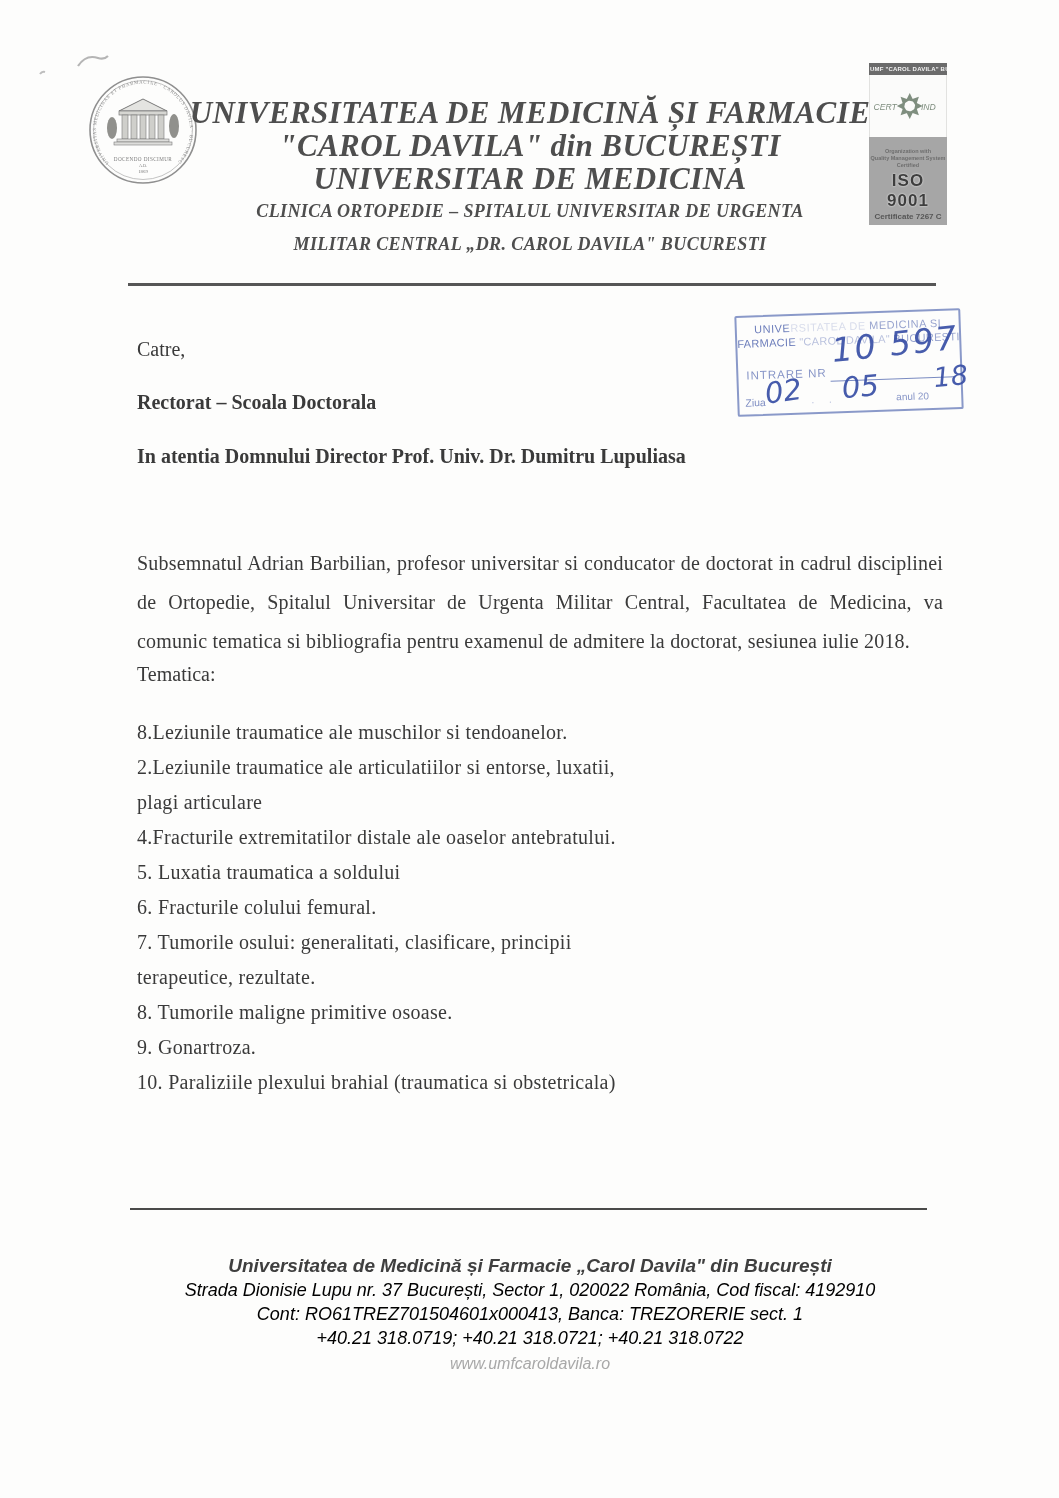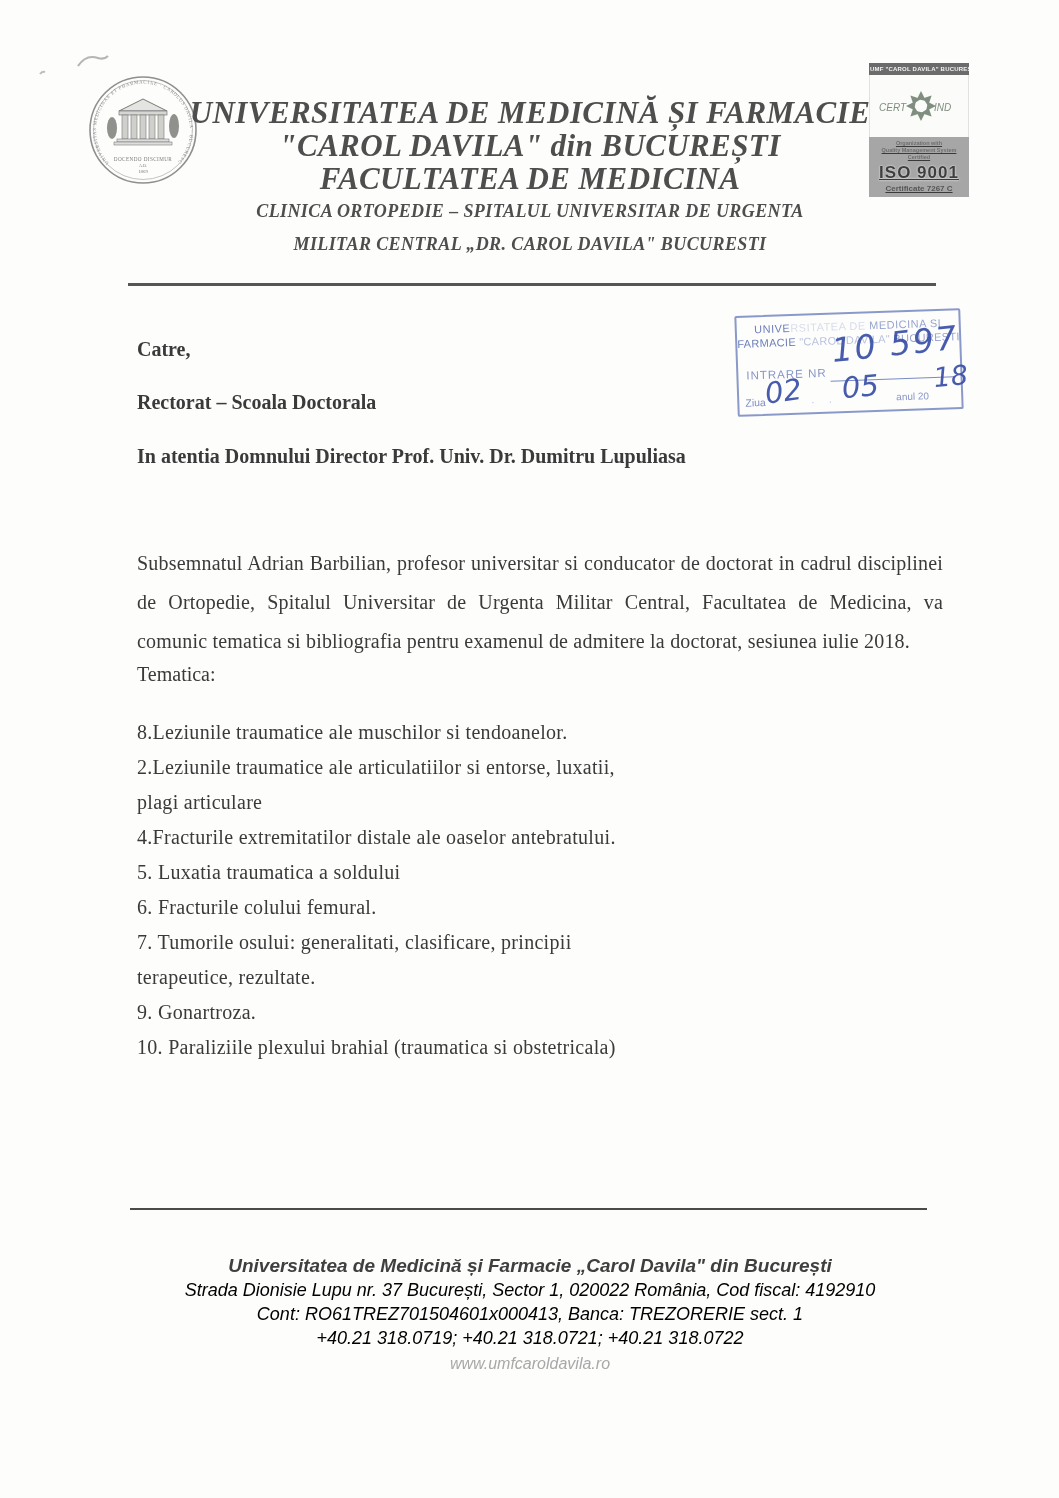--- a/index.html
+++ b/index.html
@@ -17,28 +17,28 @@
     text-align:center; font-style:italic; font-weight:bold; color:#4e4e4e;
   }
   .header-text .hline{font-size:31px; line-height:33px; letter-spacing:0.4px; white-space:nowrap;}
   .header-text .hline.wide{font-size:18px;}
   .header-rule{
     position:absolute; left:128px; top:283px; width:808px; height:3px;
     background:#3f3f3f; opacity:.88;
   }
   
   .iso-badge{
-    position:absolute; left:869px; top:63px; width:100px;
+    position:absolute; left:869px; top:63px; width:78px;
     font-family:"Liberation Sans", sans-serif; text-align:center;
   }
   .iso-top{background:#6b6b6b; color:#f4f4f4; font-size:6px; font-weight:bold;
     padding:3px 1px; letter-spacing:0.2px; white-space:nowrap; overflow:hidden;}
   .iso-mid{background:#fbfbfa; height:62px; display:flex; align-items:center; justify-content:center;
     border-left:1px solid #e2e2e0; border-right:1px solid #e2e2e0;}
-  .iso-gray{background:#a6a6a6; padding:3px 0 4px;text-decoration:underline;}
+  .iso-gray{background:#a6a6a6; padding:11px 0 4px;}
   .iso-small{font-size:5.5px; font-weight:bold; color:#6e6e6e; line-height:7px;}
   .iso-name{font-size:17px; font-weight:bold; color:#3e3e3e; letter-spacing:1px; margin-top:2px;
     text-shadow:0 0 2px #ffffff; font-family:"Liberation Sans", sans-serif;}
   .iso-cert{font-size:8px; font-weight:bold; color:#565656; margin-top:1px;}
   
   .reg-stamp{
     position:absolute; left:736px; top:312px; width:222px; height:97px;
     border:2.5px solid rgba(77,100,174,0.65); border-radius:2px;
     transform:rotate(-2deg);
     color:#5468b0; font-family:"Liberation Sans", sans-serif;
@@ -52,21 +52,21 @@
   .hw{font-family:"DejaVu Sans", sans-serif; font-style:italic; color:rgba(55,78,165,.92);}
   .hw-number{position:absolute; left:94px; top:12px; font-size:33px; letter-spacing:2px; transform:rotate(-4deg);}
   .stamp-ziua{position:absolute; left:6px; bottom:6px; font-size:10.5px; opacity:.75;}
   .hw-day{position:absolute; left:26px; top:58px; font-size:29px; transform:rotate(-6deg);}
   .stamp-dots{position:absolute; left:72px; bottom:7px; font-size:10px; opacity:.45; letter-spacing:6px;}
   .hw-month{position:absolute; left:103px; top:56px; font-size:29px; transform:rotate(-3deg);}
   .stamp-anul{position:absolute; left:157px; bottom:7px; font-size:10px; opacity:.7;}
   .hw-year{position:absolute; right:-7px; top:50px; font-size:27px; transform:rotate(-4deg);}
   
   .letter{position:absolute; left:137px; top:336px; width:806px; font-size:20px; color:#3a3a3a;}
-  .salutation{font-weight:bold; line-height:26px;}
+  .salutation{font-weight:normal; line-height:26px;}
   .addressee{font-weight:bold; line-height:26px; margin-top:27px;}
   .attention{font-weight:bold; line-height:26px; margin-top:28px;}
   .body-par{margin-top:75px; text-align:justify; line-height:39px; letter-spacing:0.2px;}
   .topics-label{margin-top:0; line-height:26px;}
   .topics{margin-top:28px;}
   .topic-line{line-height:35px; letter-spacing:0.3px;}
   
   .footer{
     position:absolute; left:130px; top:1208px; width:800px; text-align:center;
     font-family:"Liberation Sans", sans-serif; font-style:italic; color:#3f3f3f;
@@ -107,21 +107,21 @@
       <ellipse cx="31" cy="3" rx="5" ry="12" fill="#90908c"></ellipse>
     </g>
     <text x="57" y="91" text-anchor="middle" font-size="5.2" letter-spacing="0.4" fill="#7d7d7d" font-family="Liberation Serif, serif">DOCENDO DISCIMUR</text>
     <text x="57" y="97" text-anchor="middle" font-size="4.2" fill="#7d7d7d" font-family="Liberation Serif, serif">A.D.</text>
     <text x="57" y="103" text-anchor="middle" font-size="4.8" fill="#7d7d7d" font-family="Liberation Serif, serif">1869</text>
   </svg>
 
   <div class="header-text">
     <div class="hline">UNIVERSITATEA DE MEDICINĂ ȘI FARMACIE</div>
     <div class="hline">"CAROL DAVILA" din BUCUREȘTI</div>
-    <div class="hline">FACULTATEA DE MEDICINA</div>
+    <div class="hline">UNIVERSITAR DE MEDICINA</div>
     <div class="hline wide">CLINICA ORTOPEDIE – SPITALUL UNIVERSITAR DE URGENTA</div>
     <div class="hline wide">MILITAR CENTRAL „DR. CAROL DAVILA" BUCURESTI</div>
   </div>
 
   <div class="iso-badge">
     <div class="iso-top">UMF "CAROL DAVILA" BUCURESTI</div>
     <div class="iso-mid">
       <svg width="88" height="50" viewBox="0 0 88 50">
         <text x="4" y="30" font-size="10" font-style="italic" fill="#7f8e7f" font-family="Liberation Sans, sans-serif">CERT</text>
         <g transform="translate(46,25)" fill="#7f8e7f">
@@ -170,20 +170,21 @@
     <div class="topics-label">Tematica:</div>
     <div class="topics">
       <div class="topic-line">8.Leziunile traumatice ale muschilor si tendoanelor.</div>
       <div class="topic-line">2.Leziunile traumatice ale articulatiilor si entorse, luxatii,</div>
       <div class="topic-line">plagi articulare</div>
       <div class="topic-line">4.Fracturile extremitatilor distale ale oaselor antebratului.</div>
       <div class="topic-line">5. Luxatia traumatica a soldului</div>
       <div class="topic-line">6. Fracturile colului femural.</div>
       <div class="topic-line">7. Tumorile osului: generalitati, clasificare, principii</div>
       <div class="topic-line">terapeutice, rezultate.</div>
+      <div class="topic-line">8. Tumorile maligne primitive osoase.</div>
       <div class="topic-line">9. Gonartroza.</div>
       <div class="topic-line">10. Paraliziile plexului brahial (traumatica si obstetricala)</div>
     </div>
   </div>
 
   <div class="footer">
     <hr class="footer-rule">
     <div class="footer-line1">Universitatea de Medicină și Farmacie „Carol Davila" din București</div>
     <div class="footer-line">Strada Dionisie Lupu nr. 37 București, Sector 1, 020022 România, Cod fiscal: 4192910</div>
     <div class="footer-line">Cont: RO61TREZ701504601x000413, Banca: TREZORERIE sect. 1</div>

